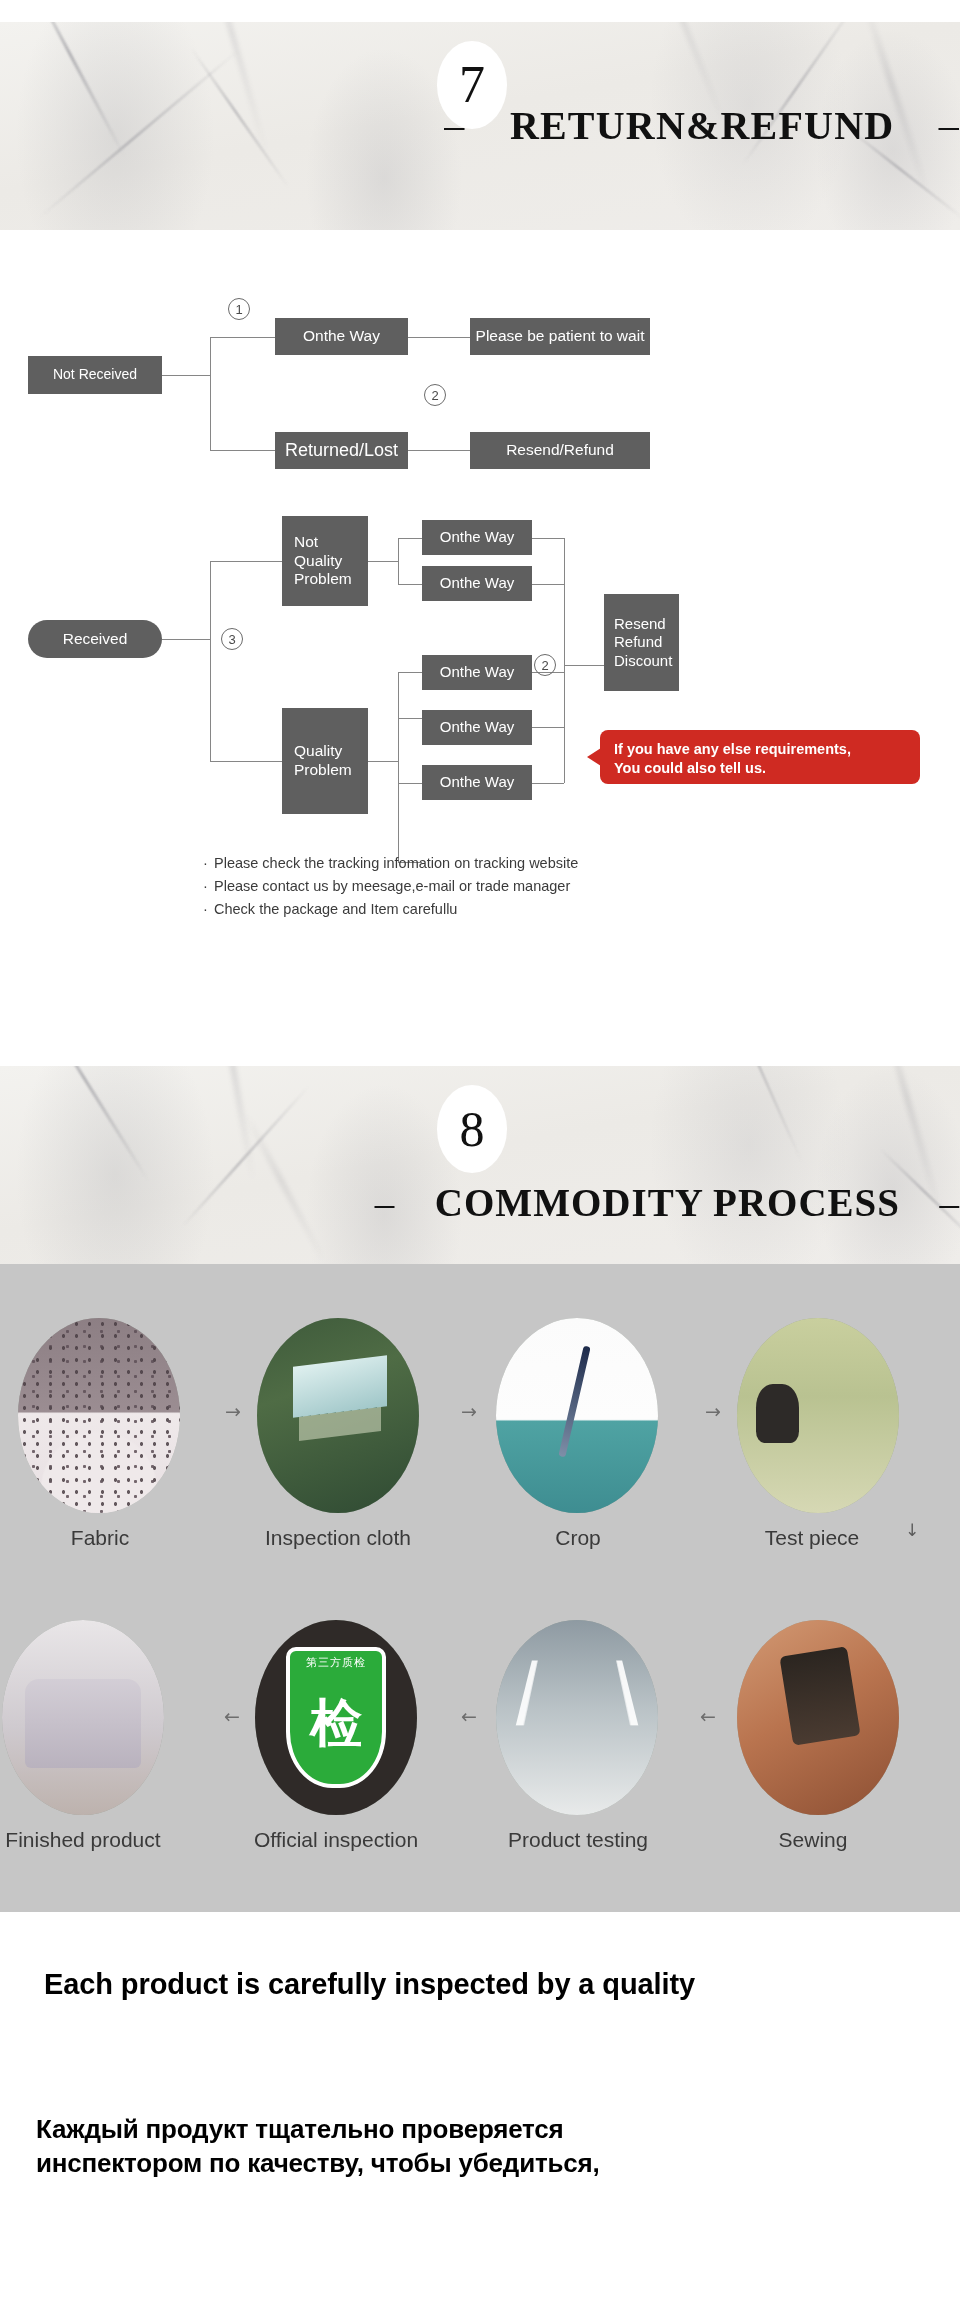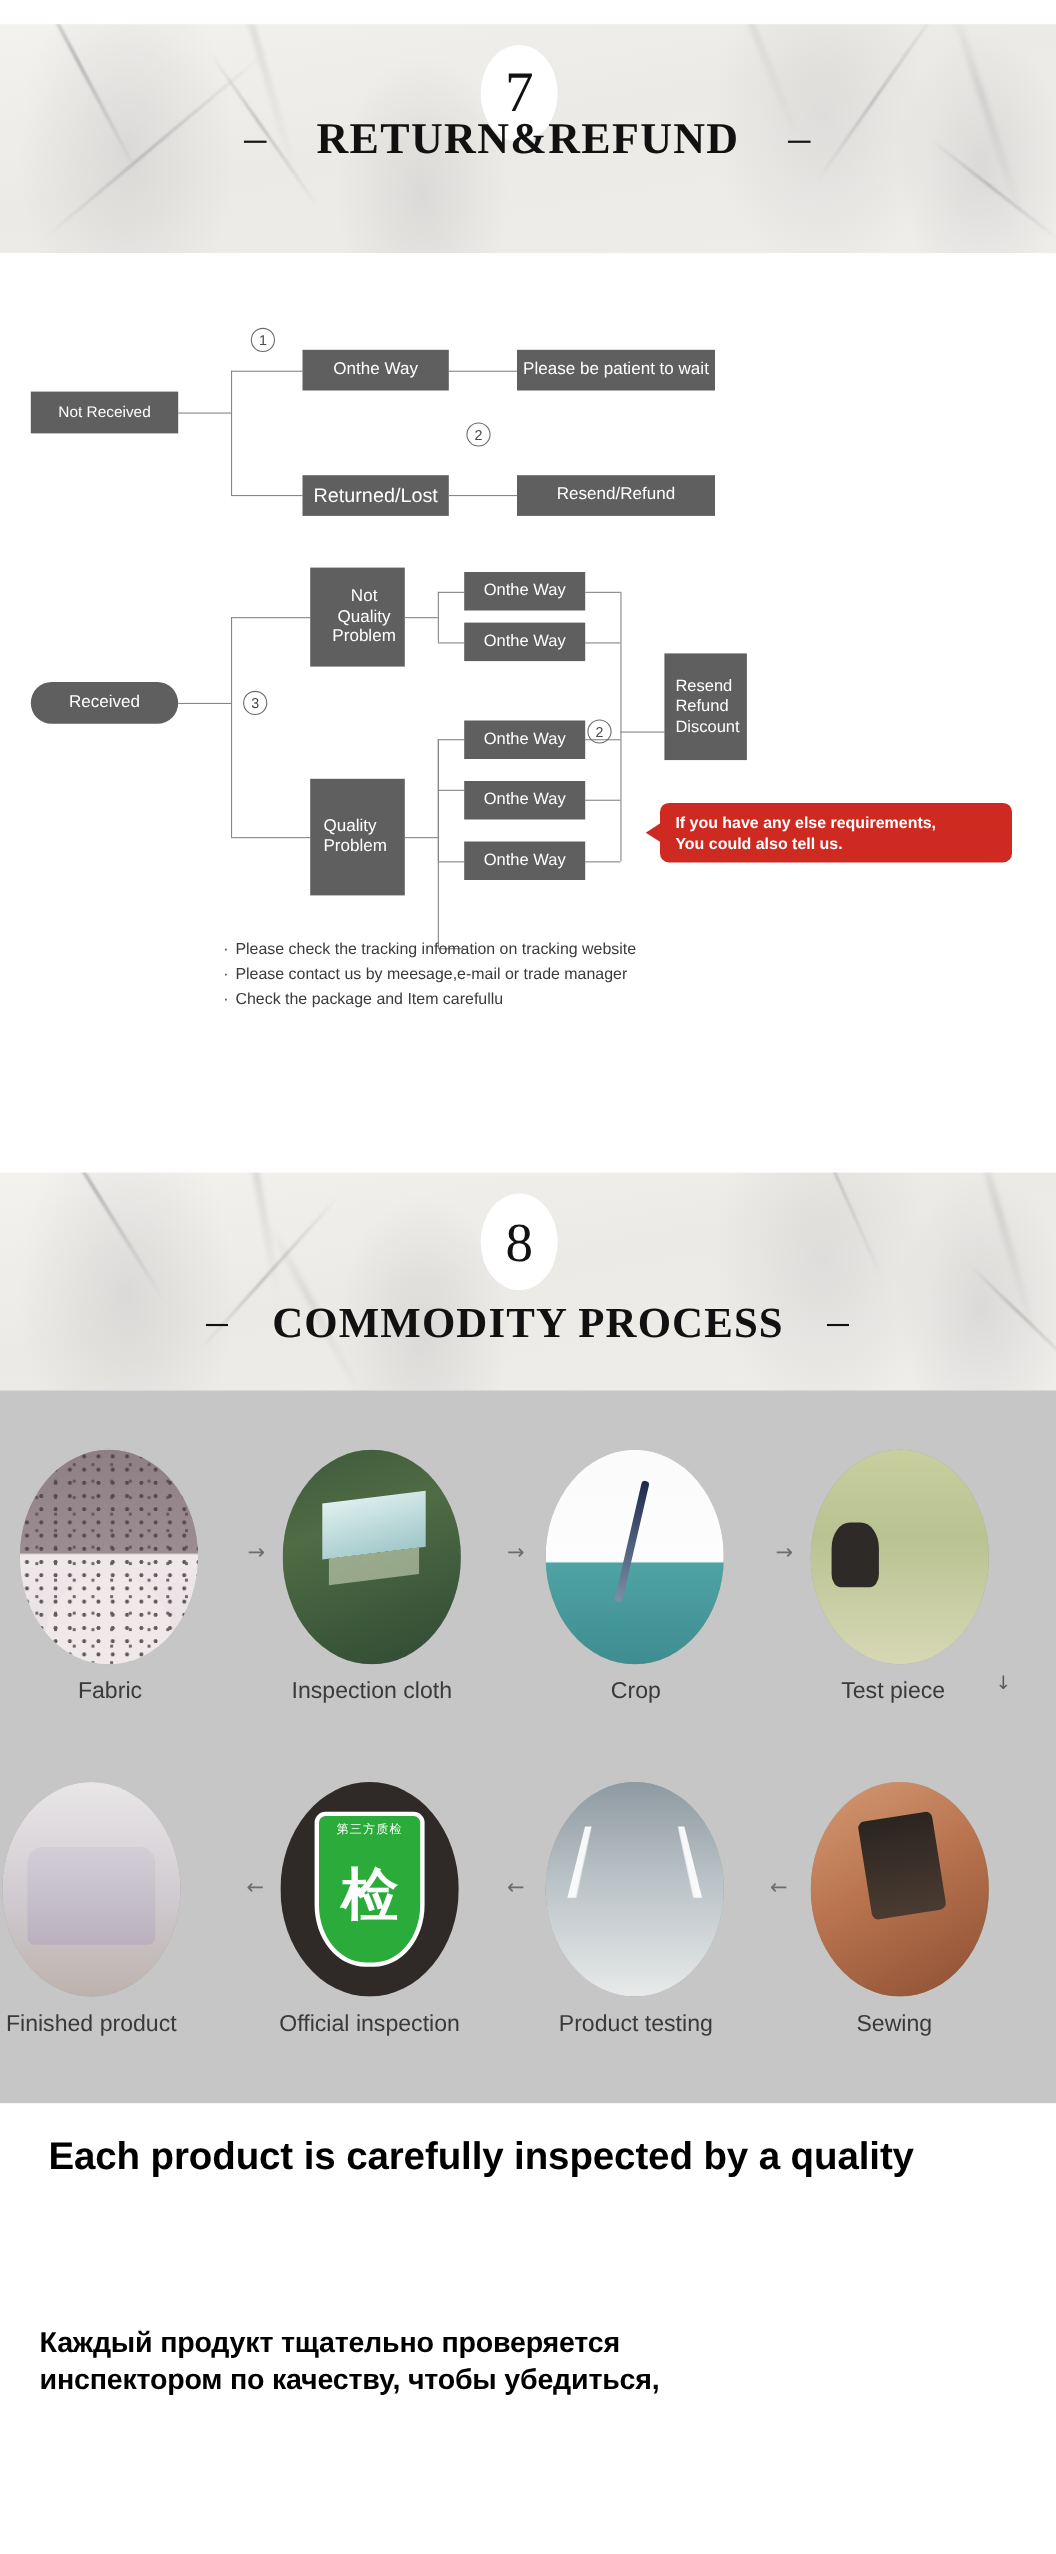--- a/index.html
+++ b/index.html
@@ -39,21 +39,21 @@
     background: #ffffff;
     border-radius: 50%;
     display: flex; align-items: center; justify-content: center;
     font-family: "Liberation Serif", serif;
     color: #111111;
     line-height: 1;
   }
   .banner-title {
     position: absolute;
     left: 0; width: 960px;
-    text-align: center;
+    text-align: right;
     font-family: "Liberation Serif", serif;
     font-weight: 700;
     color: #111111;
     white-space: nowrap;
   }
   .banner-title .dash {
     font-weight: 400;
     display: inline-block;
     vertical-align: middle;
     position: relative;
@@ -242,21 +242,21 @@
     border-radius: 6px; transform: rotate(-9deg);
   }
 
   
   .bottom-text {
     position: absolute;
     font-family: "Liberation Sans", sans-serif;
     color: #000000;
     font-weight: 700;
   }
-  .bt-en { font-size: 35px; line-height: 1.30; letter-spacing: -0.1px; }
+  .bt-en { font-size: 29px; line-height: 1.30; letter-spacing: -0.1px; margin-top: 28px; }
   .bt-ru { font-size: 26px; line-height: 1.32; letter-spacing: -0.2px; }
 </style>
 </head>
 <body>
 
 <div class="marble-banner" style="top:22px; height:208px;">
   <div class="vein" style="left:-30px; top:40px; width:210px; height:3px; transform:rotate(62deg);"></div>
   <div class="vein" style="left:10px; top:110px; width:260px; height:2px; transform:rotate(-40deg);"></div>
   <div class="vein soft" style="left:120px; top:20px; width:230px; height:4px; transform:rotate(74deg);"></div>
   <div class="vein" style="left:155px; top:95px; width:170px; height:2px; transform:rotate(55deg);"></div>
@@ -329,21 +329,21 @@
 
   <div class="line h" style="left:162px; top:639px; width:48px;"></div>
   <div class="line v" style="left:210px; top:561px; height:200px;"></div>
   <div class="line h" style="left:210px; top:561px; width:72px;"></div>
   <div class="line h" style="left:210px; top:761px; width:72px;"></div>
 
   <div class="circ-num" style="left:221px; top:628px; width:22px; height:22px; font-size:13px;">
     <span>3</span>
   </div>
 
-  <div class="flow-box left-align" style="left:282px; top:516px; width:86px; height:90px; font-size:15.5px; flex-direction:column; justify-content:center; align-items:center;">
+  <div class="flow-box left-align" style="left:282px; top:516px; width:86px; height:90px; font-size:15.5px; flex-direction:column; justify-content:center; align-items:flex-start;">
     <span>Not</span>
     <span>Quality</span>
     <span>Problem</span>
   </div>
 
   <div class="line h" style="left:368px; top:561px; width:30px;"></div>
   <div class="line v" style="left:398px; top:538px; height:46px;"></div>
   <div class="line h" style="left:398px; top:538px; width:24px;"></div>
   <div class="line h" style="left:398px; top:584px; width:24px;"></div>
 

